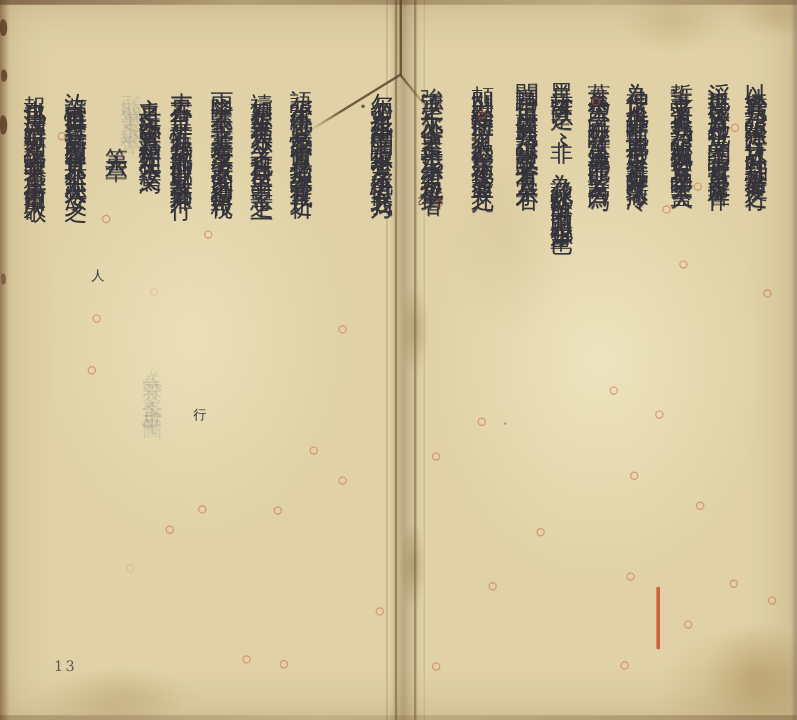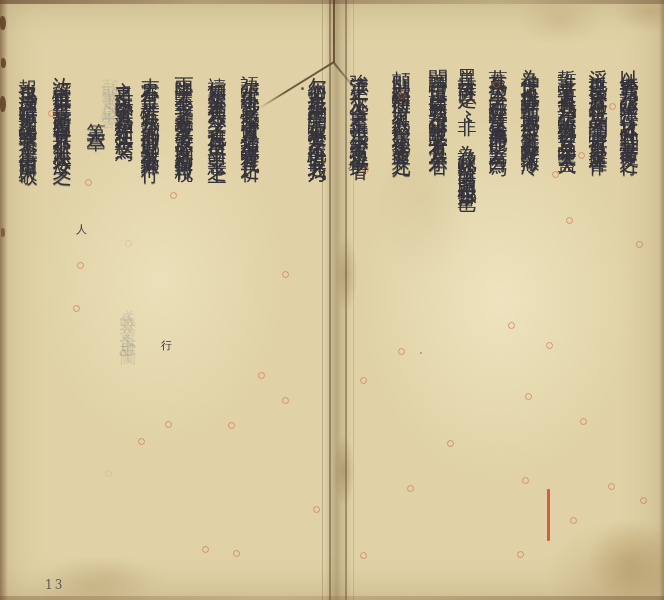--- a/index.html
+++ b/index.html
@@ -71,21 +71,21 @@
   .ring{position:absolute;width:7px;height:7px;border-radius:50%;
     border:1.3px solid rgba(205,95,60,.55);pointer-events:none;box-sizing:border-box;}
   .ghost-ring{border-color:rgba(215,130,105,.25);}
   .red-line{position:absolute;width:3px;background:rgba(201,79,46,.85);pointer-events:none;border-radius:1px;}
   .note{position:absolute;font-size:11px;color:#3a3942;pointer-events:none;
     font-family:"DejaVu Sans",sans-serif;}
   .ghost-col{position:absolute;writing-mode:vertical-rl;text-orientation:upright;
     font-size:17px;letter-spacing:5px;color:rgba(105,110,122,.17);transform:scaleX(-1);
     pointer-events:none;white-space:nowrap;}
   .page-number{position:absolute;left:45px;top:548px;font-size:12px;letter-spacing:2px;
-    color:#5d5c55;font-family:"DejaVu Serif",serif;margin-top:30px;}
+    color:#5d5c55;font-family:"DejaVu Serif",serif;}
 </style>
 </head>
 <body>
 
 <div id="scan">
 
   <div class="gutter"></div>
   <div class="edge-line el2"></div>
   <div class="edge-line el1"></div>
   <div class="edge-line el3"></div>

